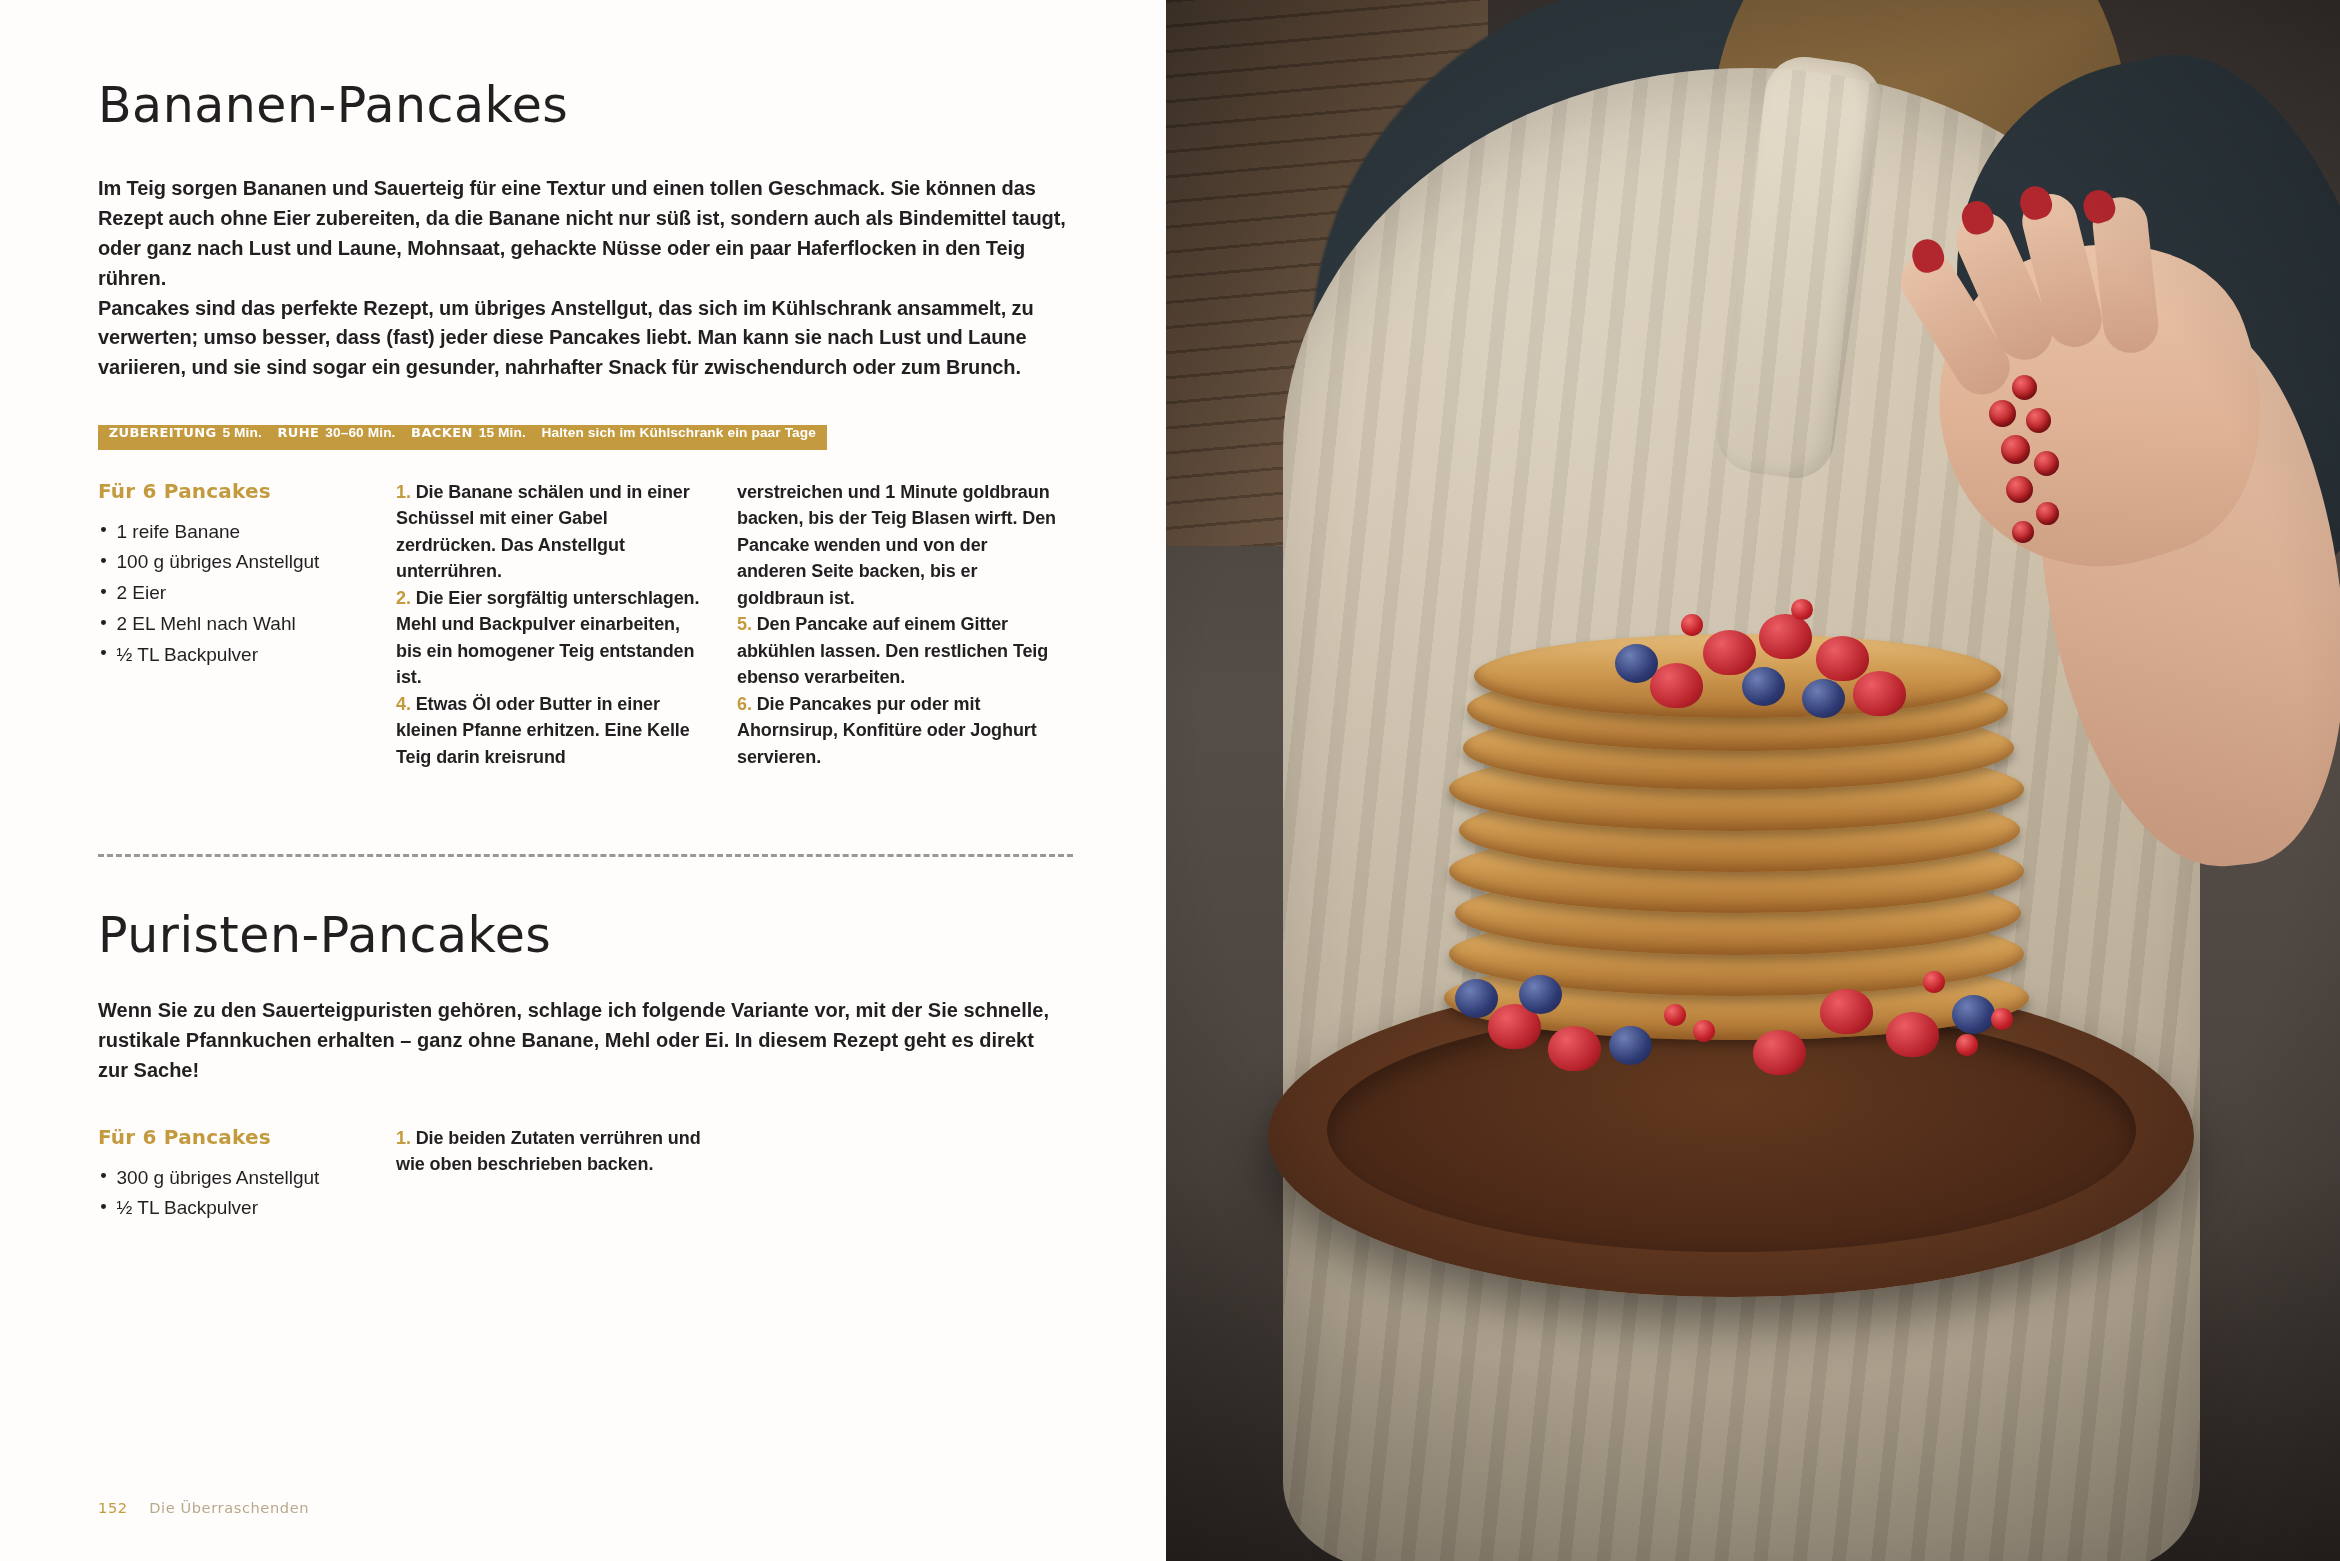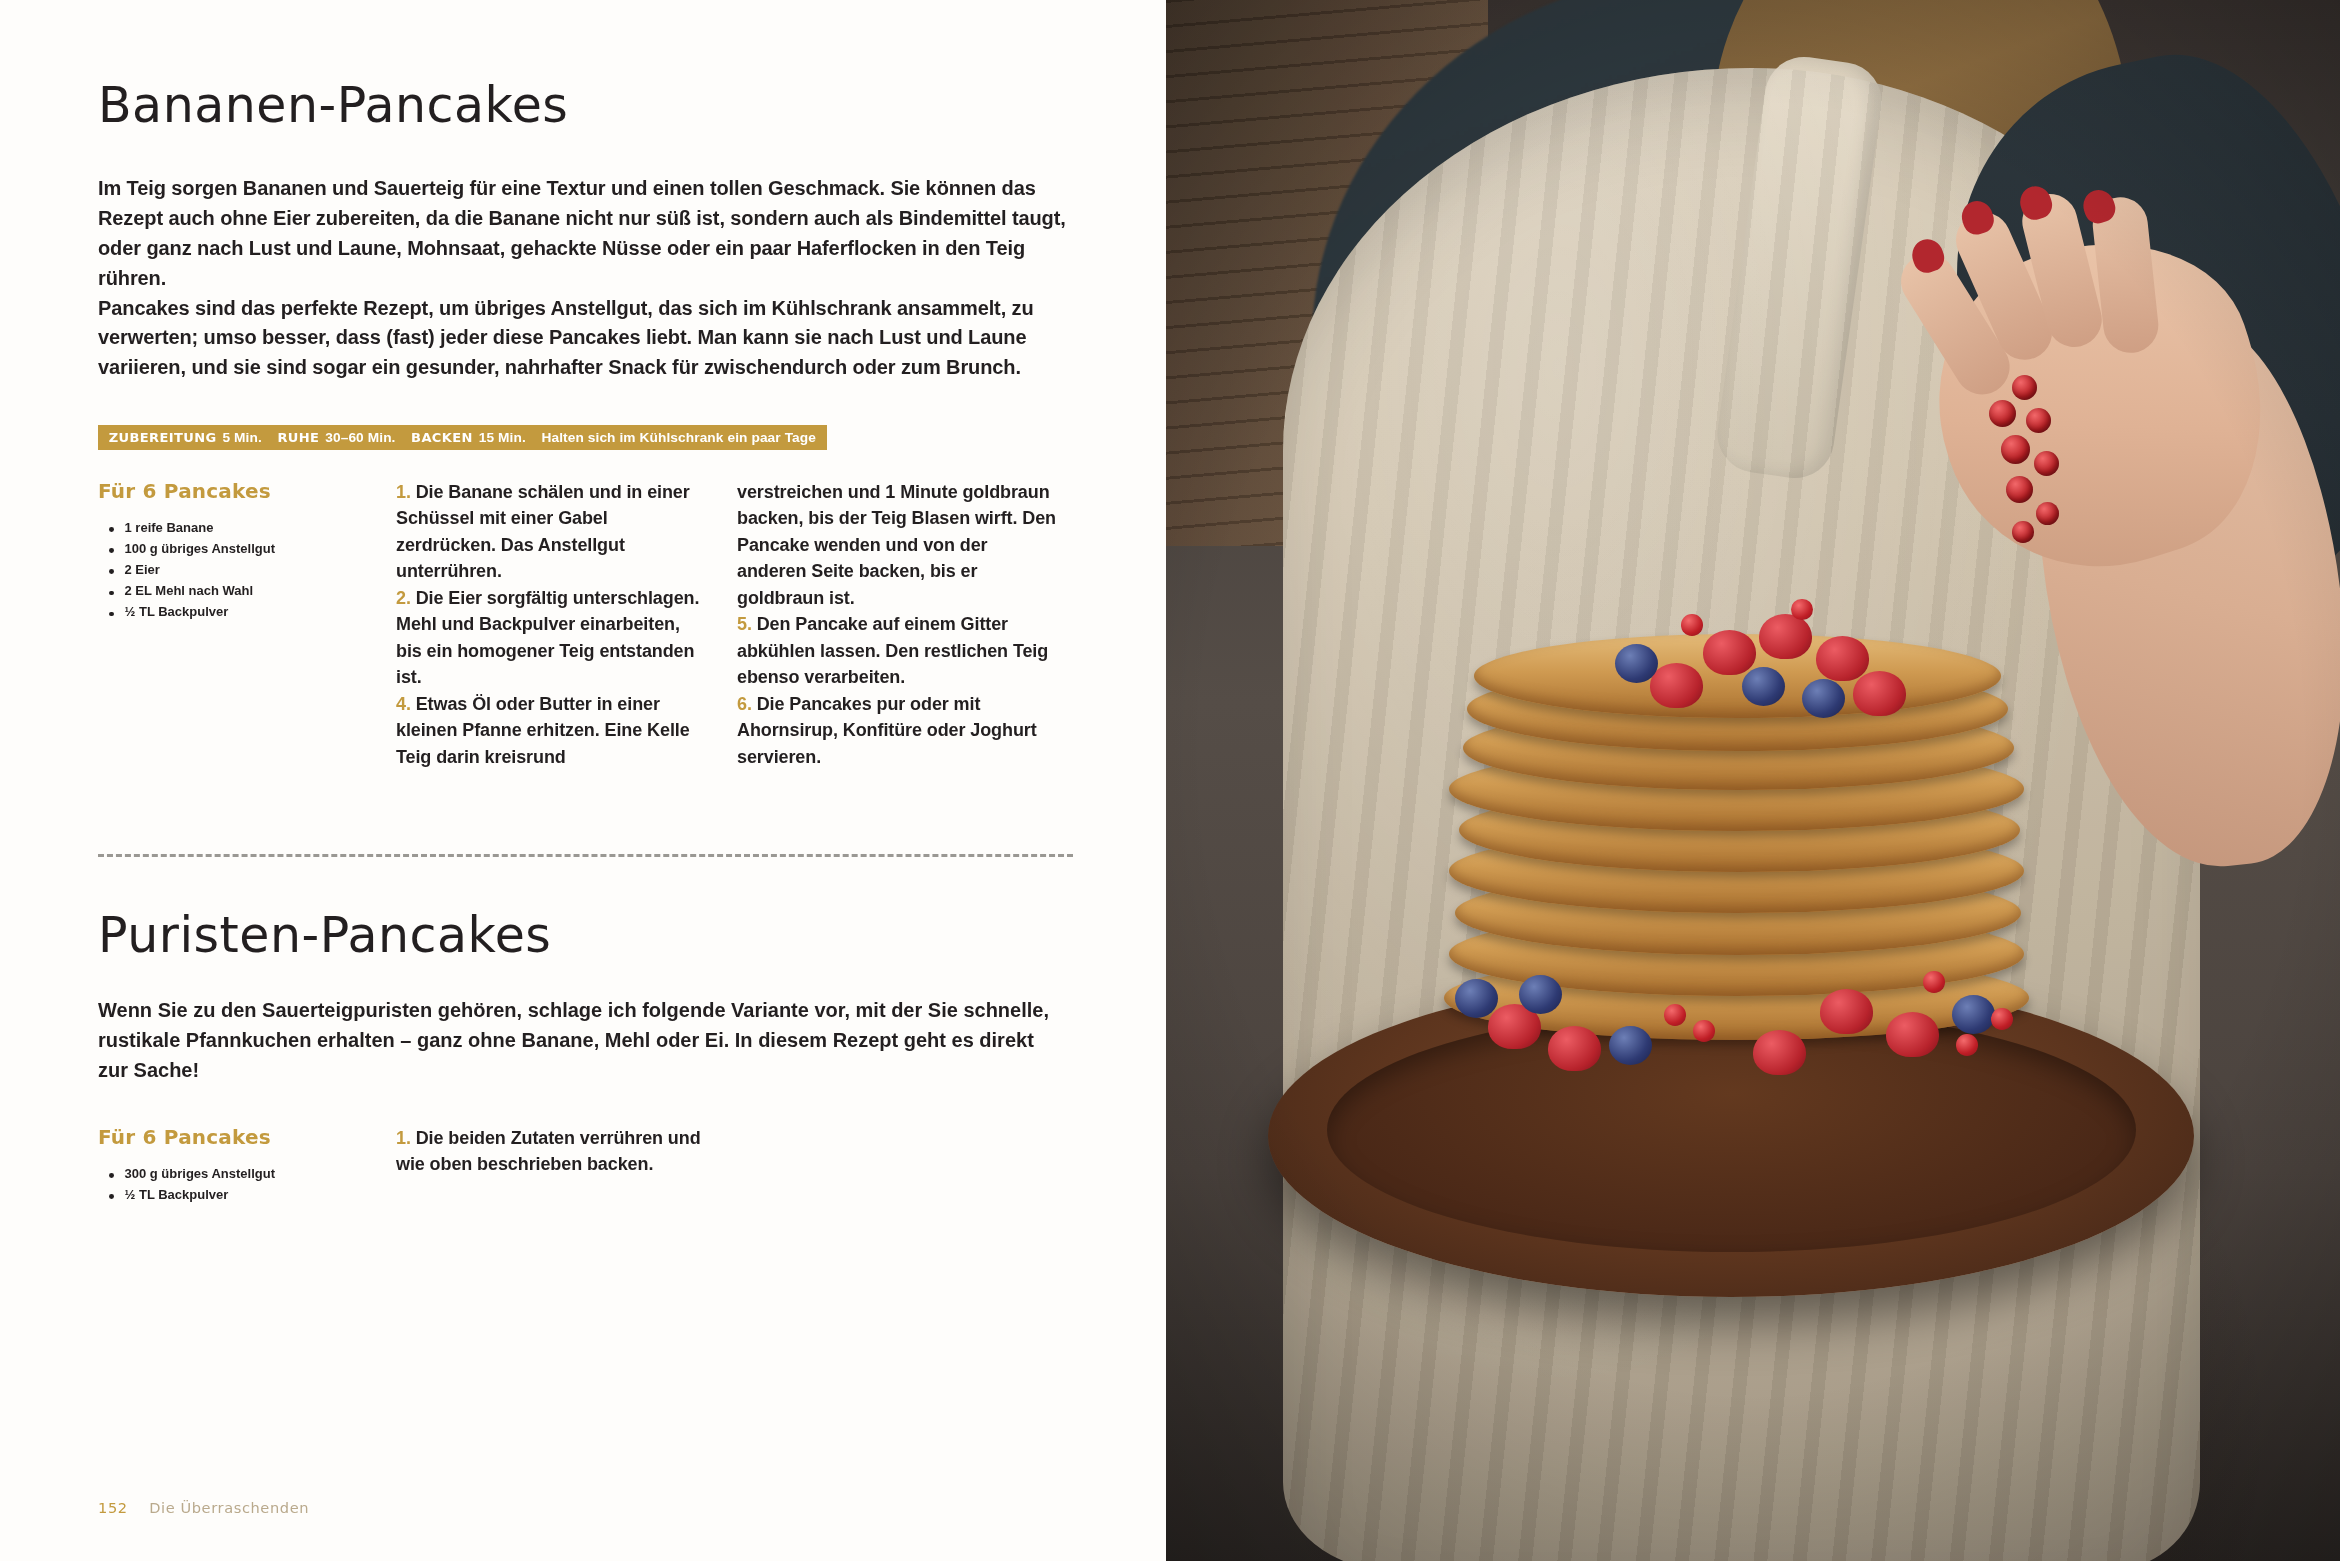--- a/index.html
+++ b/index.html
@@ -47,21 +47,20 @@
     letter-spacing: -0.1px;
     max-width: 985px;
     margin: 0;
   }
   .intro p { margin: 0; }
 
   
   .infobar {
     margin-top: 42px;
     display: inline-flex;
-    align-items: center;
     background: #c39a3e;
     color: #ffffff;
     height: 25px;
     padding: 0 10.7px;
     font-size: 14px;
     letter-spacing: 0.1px;
     white-space: nowrap;
   }
   .infobar .lbl {
     font-family: "DejaVu Sans", sans-serif;
@@ -90,24 +89,24 @@
   .sub-head {
     font-family: "DejaVu Sans", sans-serif;
     font-weight: 700;
     font-size: 20px;
     color: #c39a3e;
     margin: 0 0 13.7px 0;
     letter-spacing: 0.2px;
   }
   ul.ingredients {
     list-style: none;
-    margin: 8px;
+    margin: 0;
     padding: 0;
-    font-size: 13px;
-    font-weight: 700;
+    font-size: 19px;
+    font-weight: 400;
     line-height: 1.62;
     color: #231f20;
   }
   ul.ingredients li {
     position: relative;
     padding-left: 18.5px;
   }
   ul.ingredients li::before {
     content: "";
     position: absolute;

